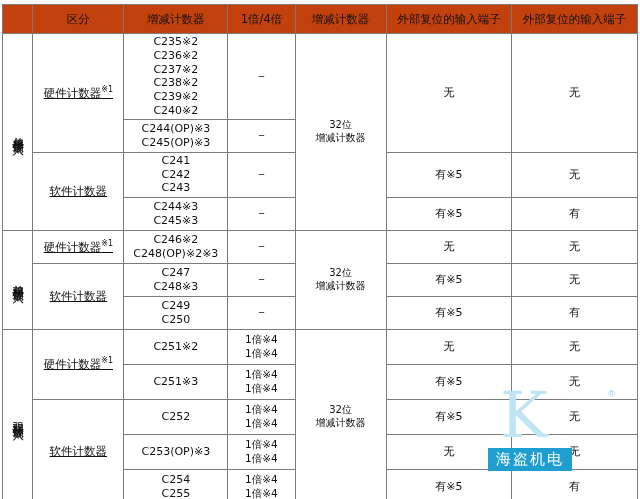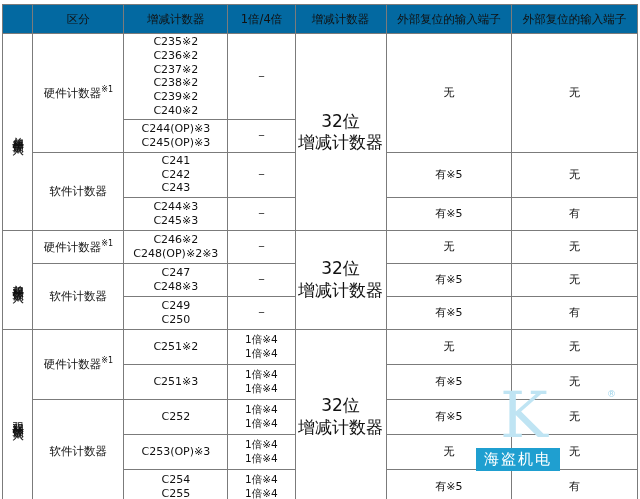--- a/index.html
+++ b/index.html
@@ -20,21 +20,21 @@
   }
   table.spec th, table.spec td{
     border:1px solid #7b7b7b;
     text-align:center;
     vertical-align:middle;
     padding:1px 2px;
     line-height:1.25;
     word-break:break-all;
   }
   table.spec thead th{
-    background:#0369a1;
+    background:#c2410c;
     font-weight:normal;
     height:26px;
     font-size:11.5px;
   }
   .col-group{width:28px;}
   .col-kind{width:84px;}
   .col-num{width:96px;}
   .col-mult{width:62px;}
   .col-len{width:84px;}
   .col-reset{width:116px;}
@@ -45,36 +45,36 @@
     text-orientation:upright;
     letter-spacing:1px;
     line-height:1.15;
     margin:0 auto;
     font-size:11.5px;
     white-space:pre-line;
   }
   .sup{font-size:8px;vertical-align:super;}
   .cell-lines{white-space:pre-line;font-size:11px;}
   .dash{font-size:12px;}
-  .len{white-space:pre-line;font-size:17px;}
-  .kind{font-size:11.5px;}
+  .len{white-space:pre-line;font-size:10px;}
+  .kind{font-size:11.5px;text-decoration:underline;}
   .mult-small{font-size:10.5px;white-space:pre-line;margin-top:36px;}
 
   
   .watermark{
     position:absolute;
     right:18px;
     bottom:24px;
     width:150px;
     height:92px;
     pointer-events:none;
   }
   .wm-text{
     position:absolute;
-    left:4px;
+    left:16px;
     bottom:4px;
     background:#1f9fd0;
     color:#fff;
     font-size:15px;
     letter-spacing:2px;
     padding:2px 8px;
     font-family:Liberation Mono, monospace;
   }
   .wm-mark{
     position:absolute;

